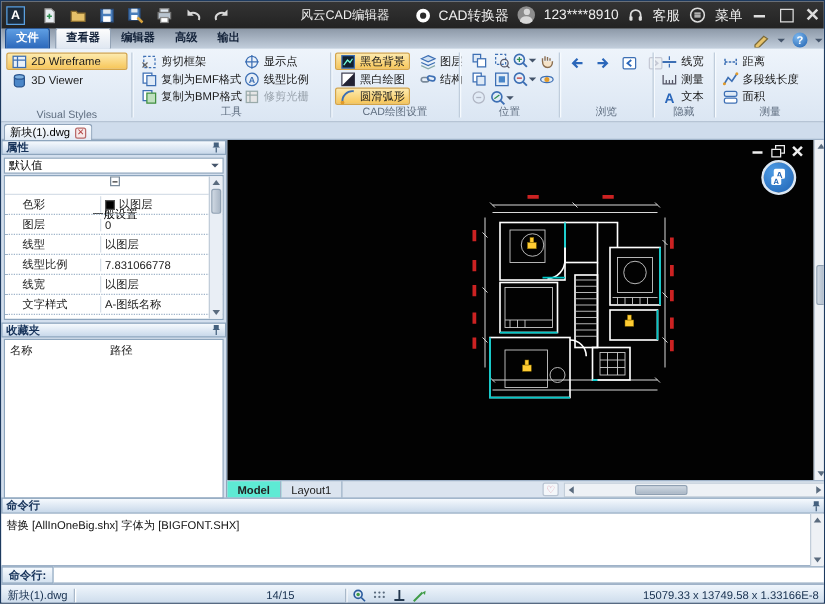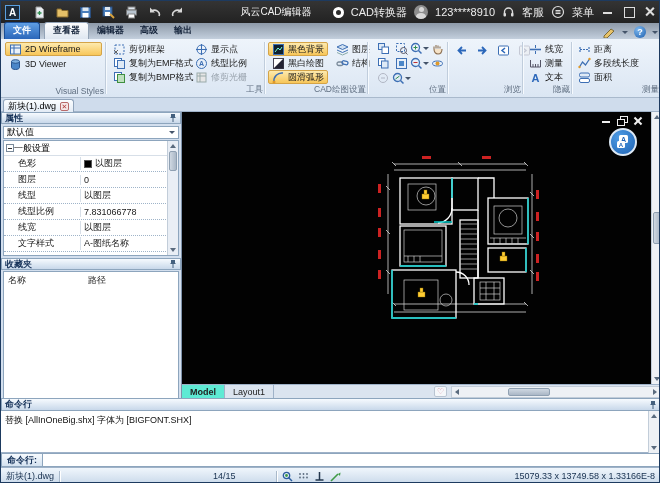--- a/index.html
+++ b/index.html
@@ -40,21 +40,21 @@
   .tabrow-right { position:absolute; right:3px; bottom:1px; display:flex; gap:6px; align-items:center; }
   .help-ico { width:12px; height:12px; border-radius:50%; background:radial-gradient(circle at 35% 30%,#7db8ef,#1d5fae);
               color:#fff; font-size:9px; font-weight:bold; text-align:center; line-height:12px; cursor:pointer; }
   .pen-ico { width:13px; height:11px; cursor:pointer; }
   .caret { width:0; height:0; border-left:3px solid transparent; border-right:3px solid transparent; border-top:3.5px solid #44546a; display:inline-block; }
 
   
   .ribbon { position:absolute; left:0; top:38px; width:660px; height:59px;
             background:linear-gradient(#eef4fb,#dbe6f3); border-bottom:1px solid #a9b9cc; }
   .grp { position:absolute; top:0; height:58px; }
-  .grp .grp-label { position:absolute; left:0; right:0; bottom:1px; text-align:right; color:#5f6e80; font-size:8.5px; }
+  .grp .grp-label { position:absolute; left:0; right:0; bottom:1px; text-align:center; color:#5f6e80; font-size:8.5px; }
   .grp:after { content:""; position:absolute; right:-2px; top:3px; bottom:3px; width:1px; background:#c0cddc; box-shadow:1px 0 0 #f6fafe; }
   .ritem { display:flex; align-items:center; gap:3px; height:14px; padding:0 3px; white-space:nowrap; color:#1a1a1a; cursor:pointer; border:1px solid transparent; border-radius:2px; }
   .ritem.hl { background:linear-gradient(#fdeaae,#f7c659); border-color:#d4a448; }
   .ritem.disabled { color:#9aa4ae; cursor:default; }
   .ri { width:13px; height:13px; flex:0 0 13px; }
   .icbox { width:16px; height:14px; display:flex; align-items:center; justify-content:center; cursor:pointer; border:1px solid transparent; border-radius:2px; }
   .icbox.dis { opacity:.45; cursor:default; }
   .posgrid { position:absolute; left:6px; top:2px; display:grid; grid-template-columns:repeat(4,18px); grid-auto-rows:15px; }
 
   
@@ -67,21 +67,21 @@
   .sidebar { position:absolute; left:0; top:111px; width:181px; height:286px; background:#d3dfee; border-right:1px solid #7e92aa; }
   .panelhdr { height:12px; background:linear-gradient(#f6fafe,#c8d8ea); border:1px solid #8da5bd;
               display:flex; align-items:center; justify-content:space-between; padding:0 3px; color:#17335a; font-weight:bold; }
   .pin { width:8px; height:10px; }
   .preset { margin:2px 2px 0; height:13px; background:#fff; border:1px solid #8da5bd; display:flex; align-items:center;
             justify-content:space-between; padding:0 3px; cursor:pointer; }
   .pgrid { position:relative; margin:1px 2px 0; height:116px; background:#fff; border:1px solid #8da5bd; overflow:hidden; }
   .pg-row { position:relative; height:16px; display:flex; align-items:center; border-bottom:1px dotted #9fb4c9; }
   .pg-row .k { width:76px; padding-left:14px; color:#1a1a1a; }
   .pg-row .v { flex:1; padding-left:3px; border-left:1px solid #d7dfe8; color:#1a1a1a; display:flex; align-items:center; gap:3px; }
-  .pg-group { height:15px; display:flex; align-items:center; gap:0; padding-left:2px; border-bottom:1px solid #d7dfe8; font-weight:normal; }
+  .pg-group { height:15px; display:flex; align-items:center; gap:16px; padding-left:2px; border-bottom:1px solid #d7dfe8; font-weight:normal;flex-direction:column; }
   .minusbox { width:8px; height:8px; border:1px solid #7a8a9a; position:relative; background:#fff; flex:0 0 8px; }
   .minusbox:before { content:""; position:absolute; left:1px; top:3px; width:4px; height:1px; background:#333; }
   .swatch { width:8px; height:8px; background:#000; border:1px solid #555; }
   .pg-scroll { position:absolute; right:0; top:0; bottom:0; width:11px; background:#e9eef5; border-left:1px solid #c2cdd9; }
   .arr { position:absolute; left:1.5px; width:0; height:0; border-left:3.5px solid transparent; border-right:3.5px solid transparent; cursor:pointer; }
   .arr.up { top:3px; border-bottom:4px solid #5a6b7e; }
   .arr.dn { bottom:3px; border-top:4px solid #5a6b7e; }
   .thumb-v { position:absolute; left:1px; width:8px; background:linear-gradient(90deg,#cfd8e2,#aab7c6); border:1px solid #8fa0b2; border-radius:2px; cursor:pointer; }
   .fbody { margin:1px 2px 0; height:128px; background:#fff; border:1px solid #8da5bd; }
   .fcols { display:flex; padding:2px 4px; color:#222; }

